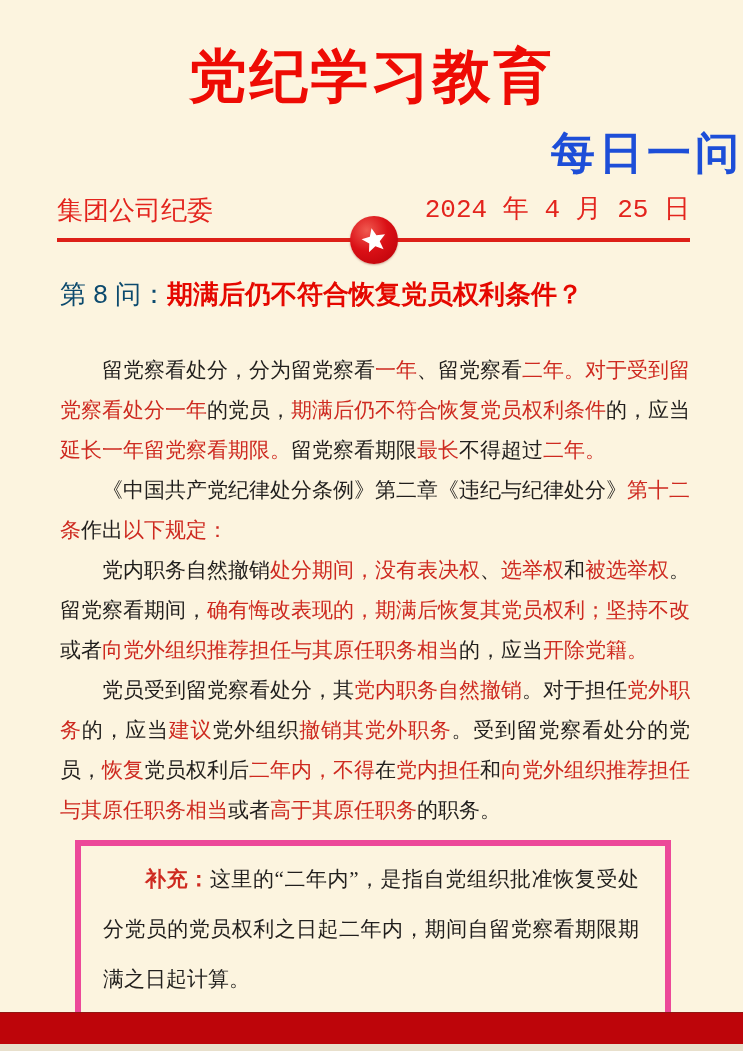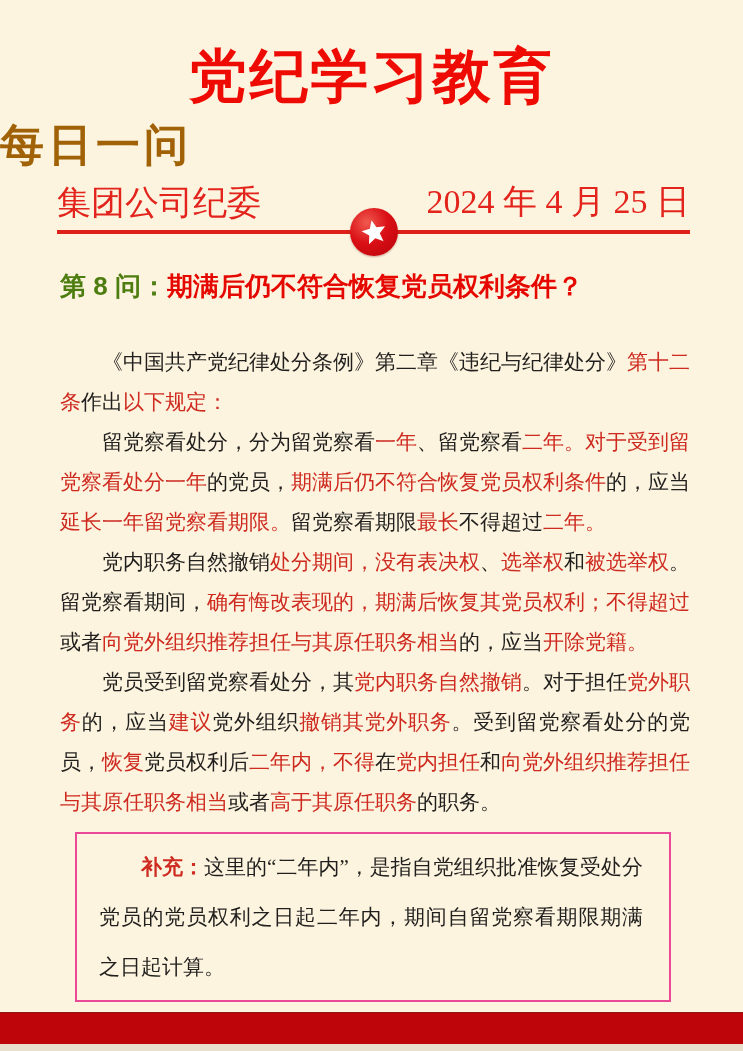--- a/index.html
+++ b/index.html
@@ -16,39 +16,39 @@
     margin-top: 42px;
     text-align: center;
     font-family: "Liberation Sans", "DejaVu Sans", sans-serif;
     font-weight: 900;
     font-size: 58px;
     line-height: 68px;
     letter-spacing: 3px;
     color: #ee0b04;
   }
   .subtitle {
-    margin-top: 8px;
-    text-align: left;
+    margin-top: 16px;
+    text-align: right;
     font-weight: 700;
     font-size: 44px;
     line-height: 56px;
     letter-spacing: 4px;
-    color: #a16207;
+    color: #1d4ed8;
   }
   .header-row {
     margin: 12px 53px 0 57px;
     display: flex;
     justify-content: space-between;
     align-items: flex-end;
     font-family: "Liberation Sans", "DejaVu Sans", sans-serif;
-    font-size: 34px;
+    font-size: 26px;
     line-height: 32px;
     color: #e3241d;
   }
-  .header-row .date { font-family: Liberation Serif, serif; margin-left: 19px; }
+  .header-row .date { font-family: Liberation Mono, monospace; margin-left: 19px; }
   .divider {
     position: relative;
     margin: 2px 53px 0 57px;
     height: 48px;
   }
   .divider .rule {
     position: absolute;
     left: 0; right: 0; top: 10px;
     height: 4px;
     background: #dd2018;
@@ -65,34 +65,34 @@
   }
   .star-badge svg { transform: rotate(-12deg); }
   .question {
     margin: 2px 53px 0 60px;
     font-family: "Liberation Sans", "DejaVu Sans", sans-serif;
     font-size: 26px;
     line-height: 32px;
     font-weight: 700;
     color: #e50800;
   }
-  .question .q-label { font-weight: 700; color: #4d7c0f; }
+  .question .q-label { font-weight: 400; color: #0c4a6e; }
   .body-text {
     margin: 40px 53px 0 60px;
     font-size: 21px;
     line-height: 40px;
     text-align: justify;
     color: #211f1d;
   }
   .body-text p { text-indent: 2em; }
   .rd { color: #ce2a20; }
   .bk { color: #211f1d; }
   .supplement-box {
     margin: 10px 72px 0 75px;
-    border: 2px solid #ec4899;
+    border: 6px solid #ec4899;
     padding: 8px 26px 8px 22px;
     font-size: 21px;
     line-height: 50px;
     text-align: justify;
     color: #211f1d;
   }
   .supplement-box .inner { text-indent: 2em; }
   .supplement-box .rd { font-weight: 700; }
   .logo {
     margin-top: 16px;
@@ -132,23 +132,23 @@
         <polygon points="12,1.8 14.9,8.5 22.3,9.2 16.6,14.1 18.4,21.4 12,17.5 5.6,21.4 7.4,14.1 1.7,9.2 9.1,8.5" fill="#ffffff"></polygon>
       </svg>
     </div>
   </div>
 
   <div class="question">
     <span class="q-label">第 8 问：</span><span>期满后仍不符合恢复党员权利条件？</span>
   </div>
 
   <div class="body-text">
+    <p><span class="bk">留党察看处分，分为留党察看</span><span class="rd">一年</span><span class="bk">、留党察看</span><span class="rd">二年。对于受到留党察看处分一年</span><span class="bk">的党员，</span><span class="rd">期满后仍不符合恢复党员权利条件</span><span class="bk">的，应当</span><span class="rd">延长一年留党察看期限。</span><span class="bk">留党察看期限</span><span class="rd">最长</span><span class="bk">不得超过</span><span class="rd">二年。</span></p>
     <p><span class="bk">《中国共产党纪律处分条例》第二章《违纪与纪律处分》</span><span class="rd">第十二条</span><span class="bk">作出</span><span class="rd">以下规定：</span></p>
-    <p><span class="bk">留党察看处分，分为留党察看</span><span class="rd">一年</span><span class="bk">、留党察看</span><span class="rd">二年。对于受到留党察看处分一年</span><span class="bk">的党员，</span><span class="rd">期满后仍不符合恢复党员权利条件</span><span class="bk">的，应当</span><span class="rd">延长一年留党察看期限。</span><span class="bk">留党察看期限</span><span class="rd">最长</span><span class="bk">不得超过</span><span class="rd">二年。</span></p>
-    <p><span class="bk">党内职务自然撤销</span><span class="rd">处分期间，没有表决权</span><span class="bk">、</span><span class="rd">选举权</span><span class="bk">和</span><span class="rd">被选举权</span><span class="bk">。留党察看期间，</span><span class="rd">确有悔改表现的，期满后恢复其党员权利；不得超过</span><span class="bk">或者</span><span class="rd">向党外组织推荐担任与其原任职务相当</span><span class="bk">的，应当</span><span class="rd">开除党籍。</span></p>
+    <p><span class="bk">党内职务自然撤销</span><span class="rd">处分期间，没有表决权</span><span class="bk">、</span><span class="rd">选举权</span><span class="bk">和</span><span class="rd">被选举权</span><span class="bk">。留党察看期间，</span><span class="rd">确有悔改表现的，期满后恢复其党员权利；坚持不改</span><span class="bk">或者</span><span class="rd">向党外组织推荐担任与其原任职务相当</span><span class="bk">的，应当</span><span class="rd">开除党籍。</span></p>
     <p><span class="bk">党员受到留党察看处分，其</span><span class="rd">党内职务自然撤销</span><span class="bk">。对于担任</span><span class="rd">党外职务</span><span class="bk">的，应当</span><span class="rd">建议</span><span class="bk">党外组织</span><span class="rd">撤销其党外职务</span><span class="bk">。受到留党察看处分的党员，</span><span class="rd">恢复</span><span class="bk">党员权利后</span><span class="rd">二年内，不得</span><span class="bk">在</span><span class="rd">党内担任</span><span class="bk">和</span><span class="rd">向党外组织推荐担任与其原任职务相当</span><span class="bk">或者</span><span class="rd">高于其原任职务</span><span class="bk">的职务。</span></p>
   </div>
 
   <div class="supplement-box">
     <div class="inner"><span class="rd">补充：</span><span class="bk">这里的“二年内”，是指自党组织批准恢复受处分党员的党员权利之日起二年内，期间自留党察看期限期满之日起计算。</span></div>
   </div>
 
   <div class="logo">
     <svg width="48" height="34" viewBox="0 0 50 35">
 

